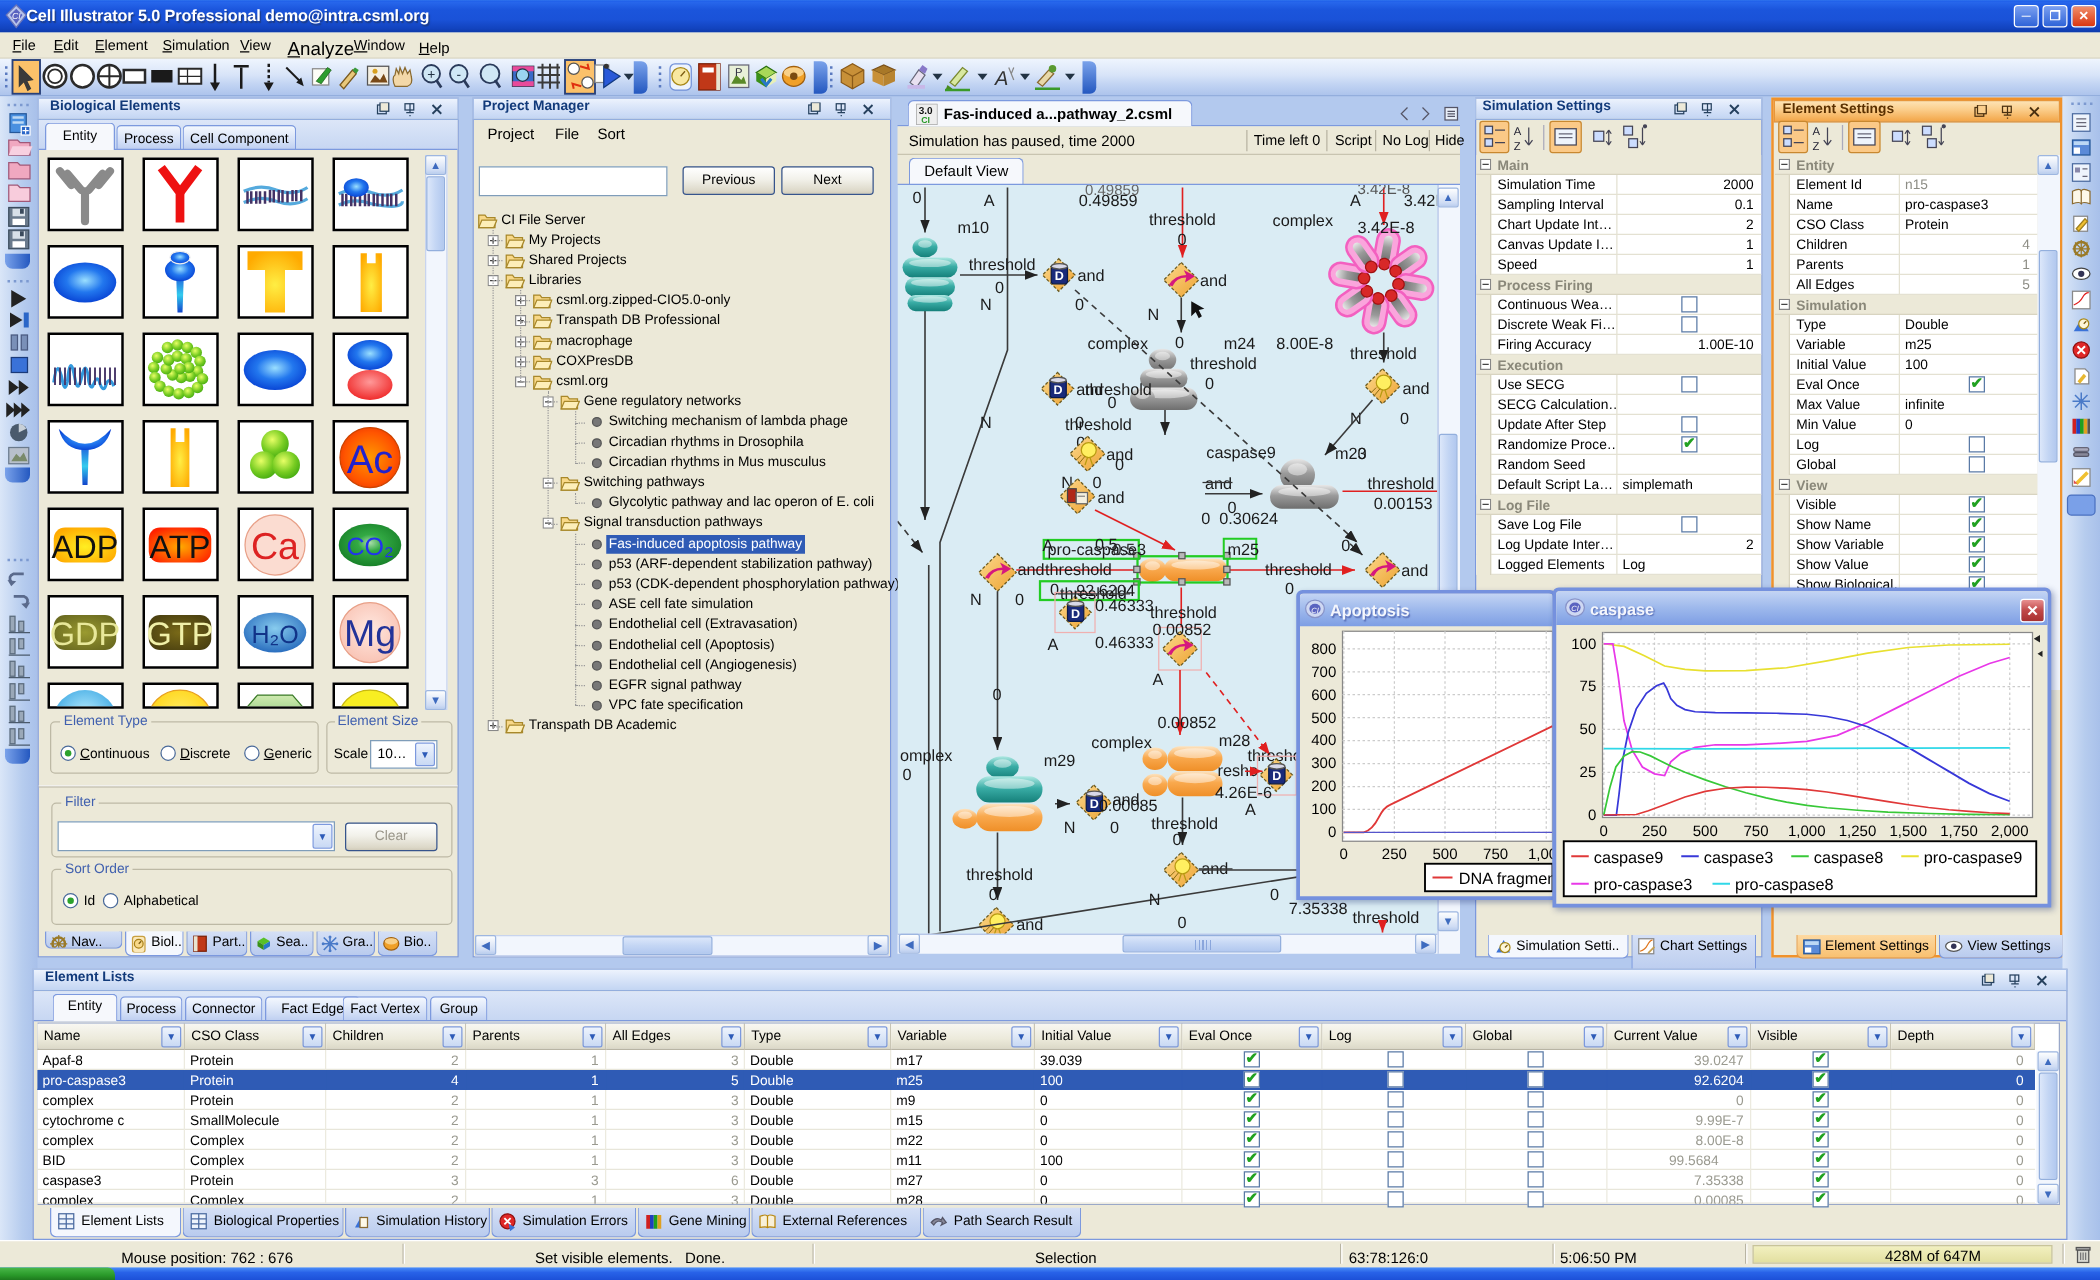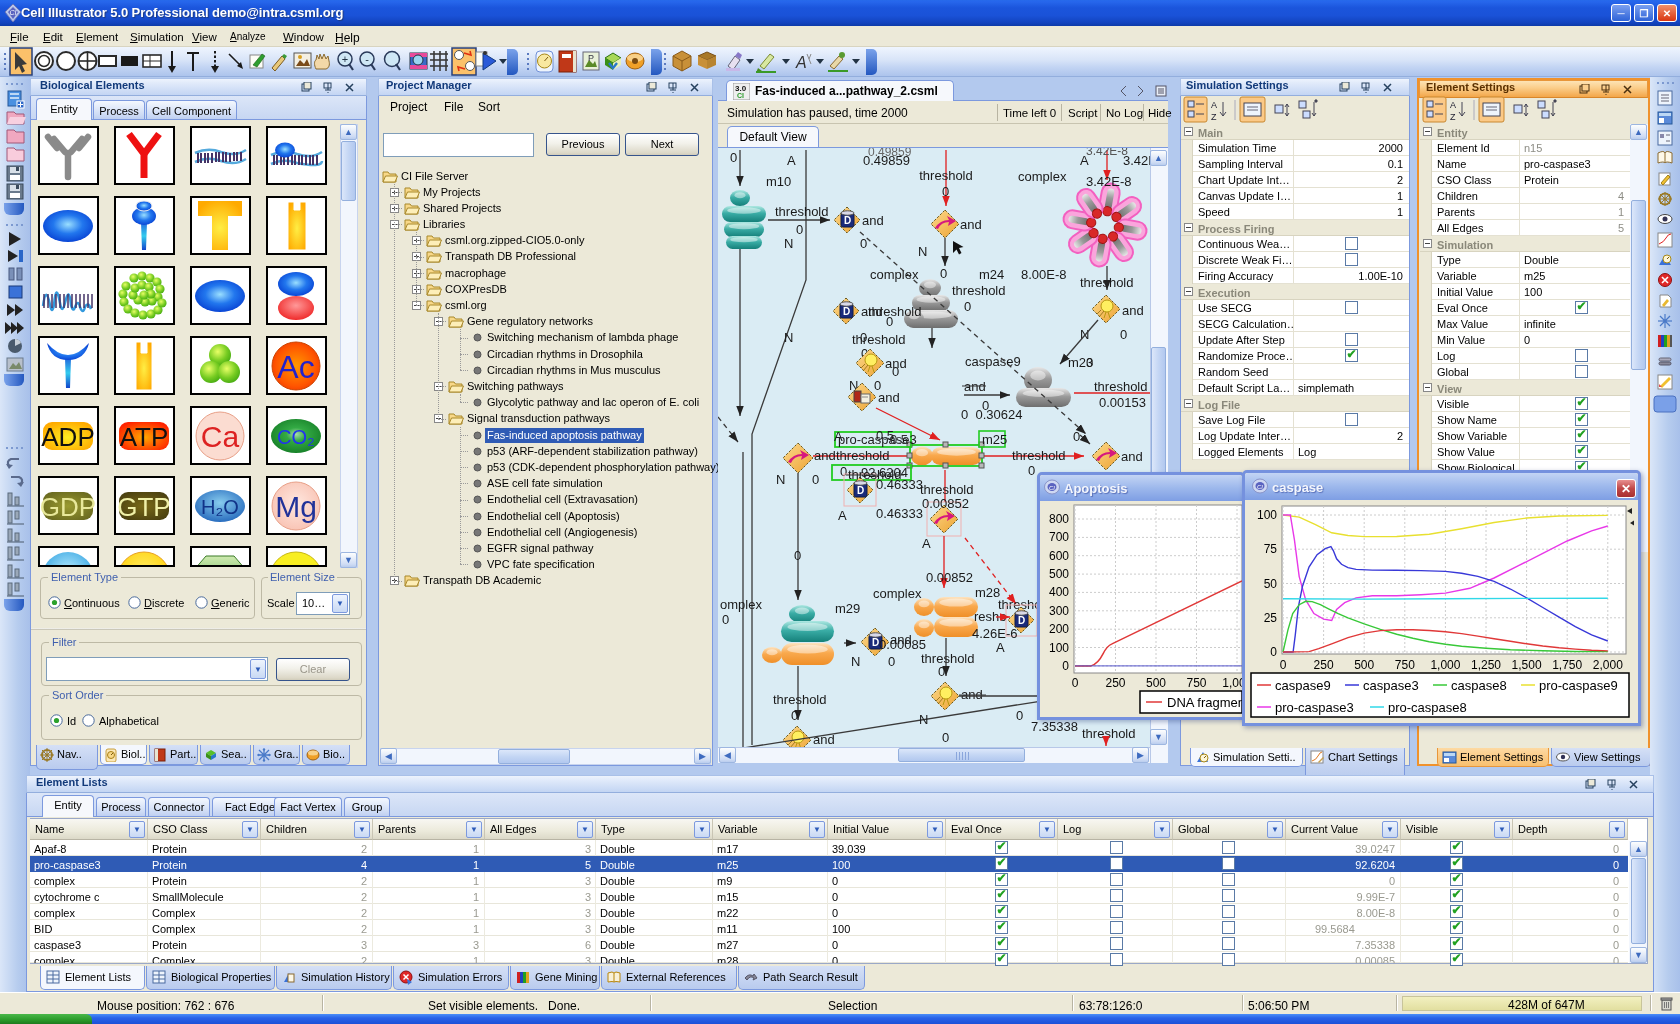--- a/index.html
+++ b/index.html
@@ -37,21 +37,21 @@
 <div class="a" style="left:21px;top:5px;font-size:13px;font-weight:bold;color:#fff;text-shadow:1px 1px 1px #1c3a80;letter-spacing:-0.1px">Cell Illustrator 5.0 Professional demo@intra.csml.org</div>
 <div class="a" style="left:1611px;top:4px;width:20px;height:18px;background:linear-gradient(180deg,#7ba0f0,#2e63d8);border:1px solid #fff;border-radius:3px;color:#fff;text-align:center;line-height:17px;font-size:10px;font-weight:bold">─</div>
 <div class="a" style="left:1634px;top:4px;width:20px;height:18px;background:linear-gradient(180deg,#7ba0f0,#2e63d8);border:1px solid #fff;border-radius:3px;color:#fff;text-align:center;line-height:17px;font-size:10px;font-weight:bold">❐</div>
 <div class="a" style="left:1657px;top:4px;width:20px;height:18px;background:linear-gradient(180deg,#f0906c,#da3610);border:1px solid #fff;border-radius:3px;color:#fff;text-align:center;line-height:17px;font-size:10px;font-weight:bold">✕</div>
 <div class="a" style="left:0;top:26px;width:1680px;height:21px;background:#ece9d8;border-bottom:1px solid #d8d4c0"></div>
 <div class="a menu" style="left:10px;top:31px;font-size:11.5px"><u>F</u>ile</div>
 <div class="a menu" style="left:43px;top:31px;font-size:11.5px"><u>E</u>dit</div>
 <div class="a menu" style="left:76px;top:31px;font-size:11.5px"><u>E</u>lement</div>
 <div class="a menu" style="left:130px;top:31px;font-size:11.5px"><u>S</u>imulation</div>
 <div class="a menu" style="left:192px;top:31px;font-size:11.5px"><u>V</u>iew</div>
-<div class="a menu" style="left:230px;top:31px;font-size:10px"><u>A</u>nalyze</div>
+<div class="a menu" style="left:230px;top:31px;font-size:15px"><u>A</u>nalyze</div>
 <div class="a menu" style="left:283px;top:31px;font-size:11.5px"><u>W</u>indow</div>
 <div class="a menu" style="left:335px;top:31px;font-size:12px"><u>H</u>elp</div>
 <div class="a" style="left:0;top:47px;width:1680px;height:30px;background:linear-gradient(180deg,#eff5fe 0%,#d8e4f8 45%,#c2d4f3 70%,#adc4ec 100%);border-bottom:1px solid #93aedd"></div>
 <svg class="a" style="left:0;top:47px" width="1010" height="30" viewBox="0 0 1010 30">
     <defs>
       <linearGradient id="capg" x1="0" y1="0" x2="0" y2="1">
         <stop offset="0" stop-color="#7aa2ea"></stop>
         <stop offset="1" stop-color="#2458c0"></stop>
       </linearGradient>
     </defs>
@@ -570,21 +570,21 @@
 <div class="a" style="left:49px;top:689px;color:#3f5fae;background:#ece9d8;padding:0 3px">Sort Order</div>
 <svg class="a" style="left:50px;top:714px" width="13" height="13">
     <circle cx="6.5" cy="6.5" r="5.7" fill="#fff" stroke="#4a6a9a"></circle>
     <circle cx="6.5" cy="6.5" r="2.6" fill="#2ca22c"></circle>
   </svg>
 <div class="a" style="left:67px;top:715px;">Id</div>
 <svg class="a" style="left:82px;top:714px" width="13" height="13">
     <circle cx="6.5" cy="6.5" r="5.7" fill="#fff" stroke="#4a6a9a"></circle>
   </svg>
 <div class="a" style="left:99px;top:715px;">Alphabetical</div>
-<div class="btab" style="left:36px;top:745px;width:62px;height:25px">
+<div class="btab" style="left:36px;top:745px;width:62px;height:14px">
     <svg style="position:absolute;left:3px;top:3px" width="14" height="14">
       <circle cx="7" cy="7" r="5" fill="none" stroke="#9a7a28" stroke-width="2"></circle>
       <circle cx="7" cy="7" r="1.5" fill="#9a7a28"></circle>
       <g stroke="#9a7a28">
         <line x1="7" y1="0" x2="7" y2="14"></line>
         <line x1="0" y1="7" x2="14" y2="7"></line>
         <line x1="2" y1="2" x2="12" y2="12"></line>
         <line x1="12" y1="2" x2="2" y2="12"></line>
       </g>
     </svg>
@@ -1885,21 +1885,21 @@
 <div class="ck" style="left:1450px;top:904px">✔</div>
 <div class="a" style="left:30px;top:920px;width:1598px;height:16px;background:#fff;border-bottom:1px solid #e8e6da;overflow:hidden"></div>
 <div class="a row16" style="left:34px;top:921px;color:#000;height:15px;overflow:hidden">BID</div>
 <div class="a row16" style="left:152px;top:921px;color:#000;height:15px;overflow:hidden">Complex</div>
 <div class="a row16" style="left:287px;top:921px;color:#9a9a90;width:80px;text-align:right;height:15px;overflow:hidden">2</div>
 <div class="a row16" style="left:399px;top:921px;color:#9a9a90;width:80px;text-align:right;height:15px;overflow:hidden">1</div>
 <div class="a row16" style="left:511px;top:921px;color:#9a9a90;width:80px;text-align:right;height:15px;overflow:hidden">3</div>
 <div class="a row16" style="left:600px;top:921px;color:#000;height:15px;overflow:hidden">Double</div>
 <div class="a row16" style="left:717px;top:921px;color:#000;height:15px;overflow:hidden">m11</div>
 <div class="a row16" style="left:832px;top:921px;color:#000;height:15px;overflow:hidden">100</div>
-<div class="a row16" style="left:1315px;top:921px;color:#9a9a90;width:80px;text-align:left;height:15px;overflow:hidden">99.5684</div>
+<div class="a row16" style="left:1315px;top:921px;color:#9a9a90;width:80px;text-align:center;height:15px;overflow:hidden">99.5684</div>
 <div class="a row16" style="left:1539px;top:921px;color:#9a9a90;width:80px;text-align:right;height:15px;overflow:hidden">0</div>
 <div class="a" style="left:147px;top:920px;width:1px;height:16px;background:#eceadf"></div>
 <div class="a" style="left:260px;top:920px;width:1px;height:16px;background:#eceadf"></div>
 <div class="a" style="left:372px;top:920px;width:1px;height:16px;background:#eceadf"></div>
 <div class="a" style="left:484px;top:920px;width:1px;height:16px;background:#eceadf"></div>
 <div class="a" style="left:595px;top:920px;width:1px;height:16px;background:#eceadf"></div>
 <div class="a" style="left:712px;top:920px;width:1px;height:16px;background:#eceadf"></div>
 <div class="a" style="left:827px;top:920px;width:1px;height:16px;background:#eceadf"></div>
 <div class="a" style="left:945px;top:920px;width:1px;height:16px;background:#eceadf"></div>
 <div class="a" style="left:1057px;top:920px;width:1px;height:16px;background:#eceadf"></div>

